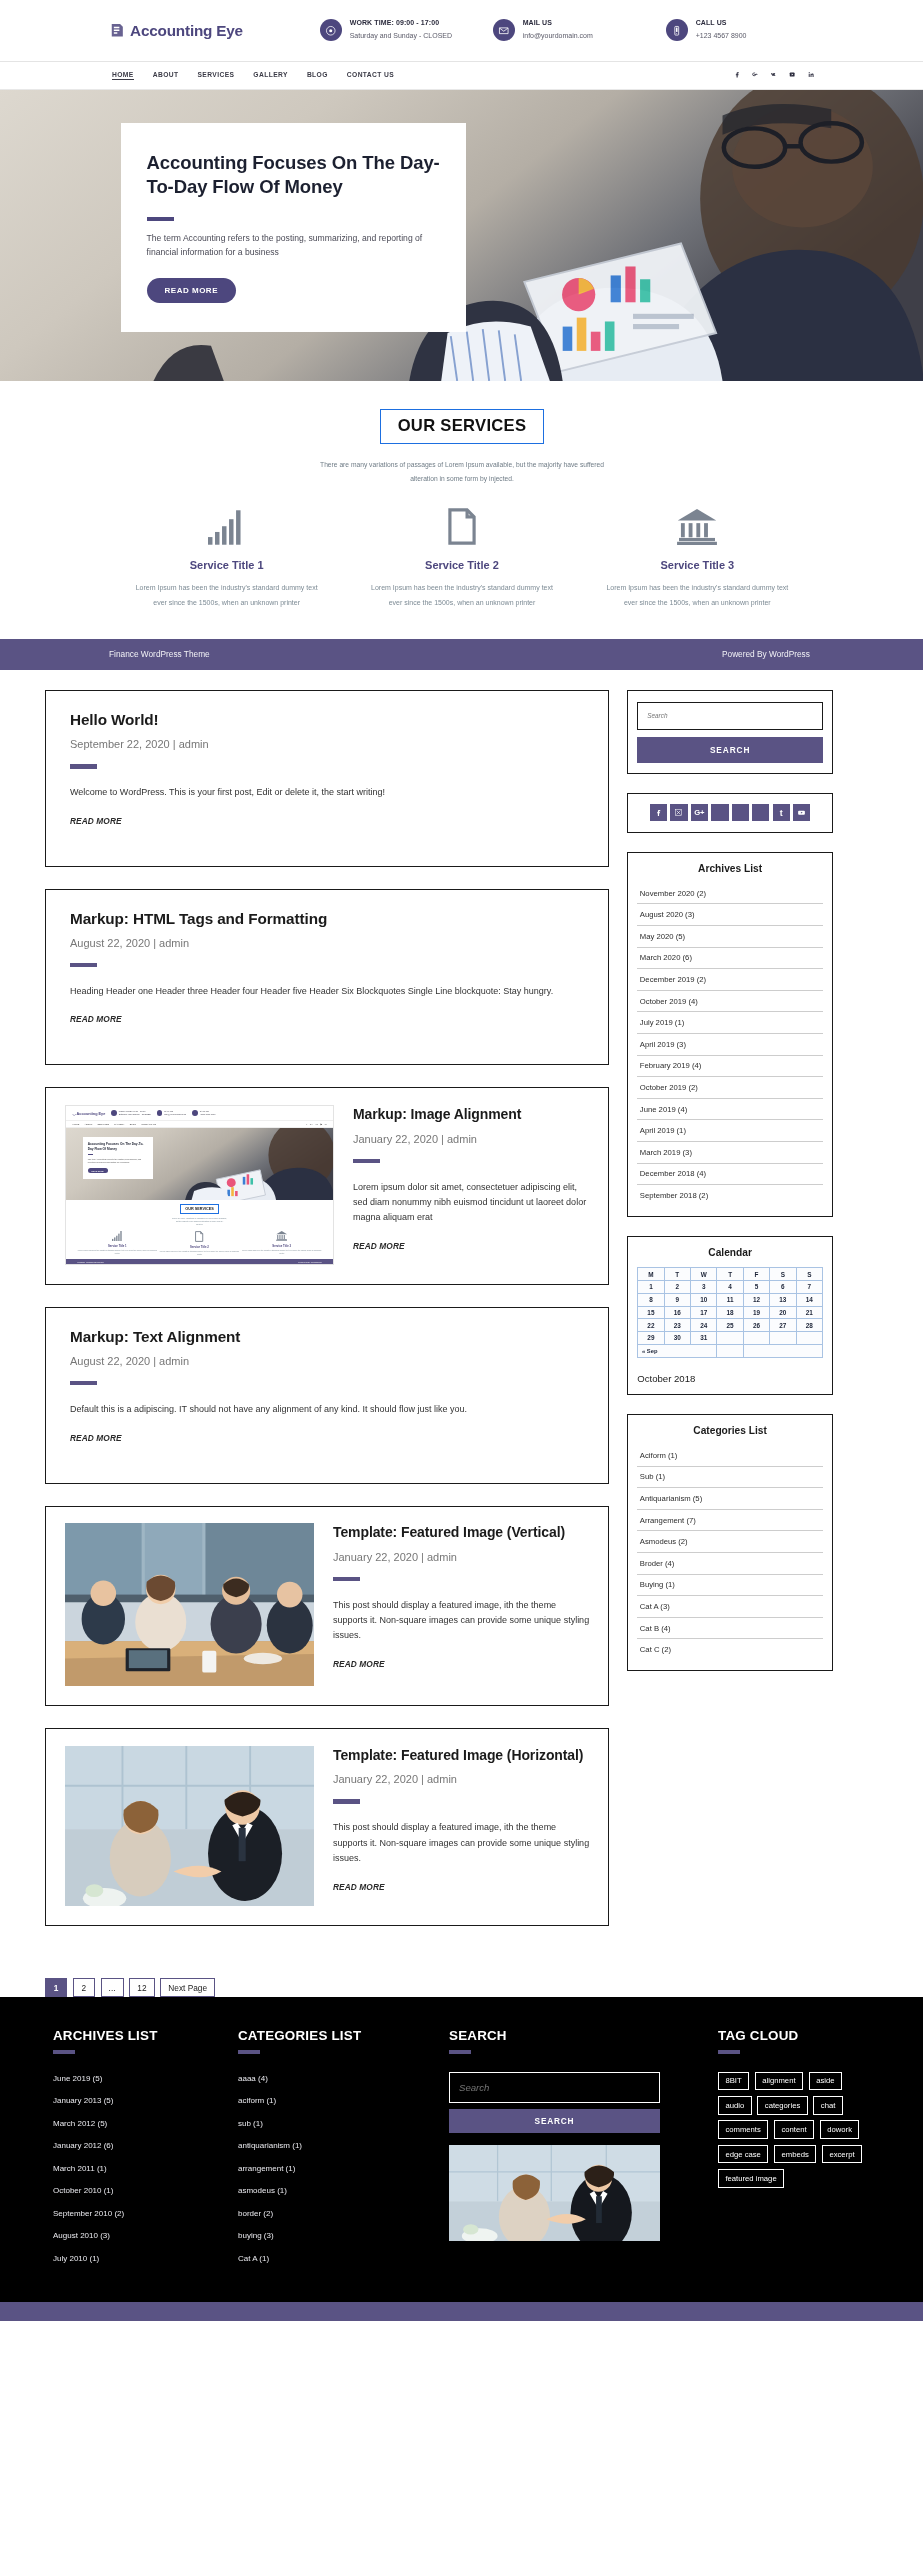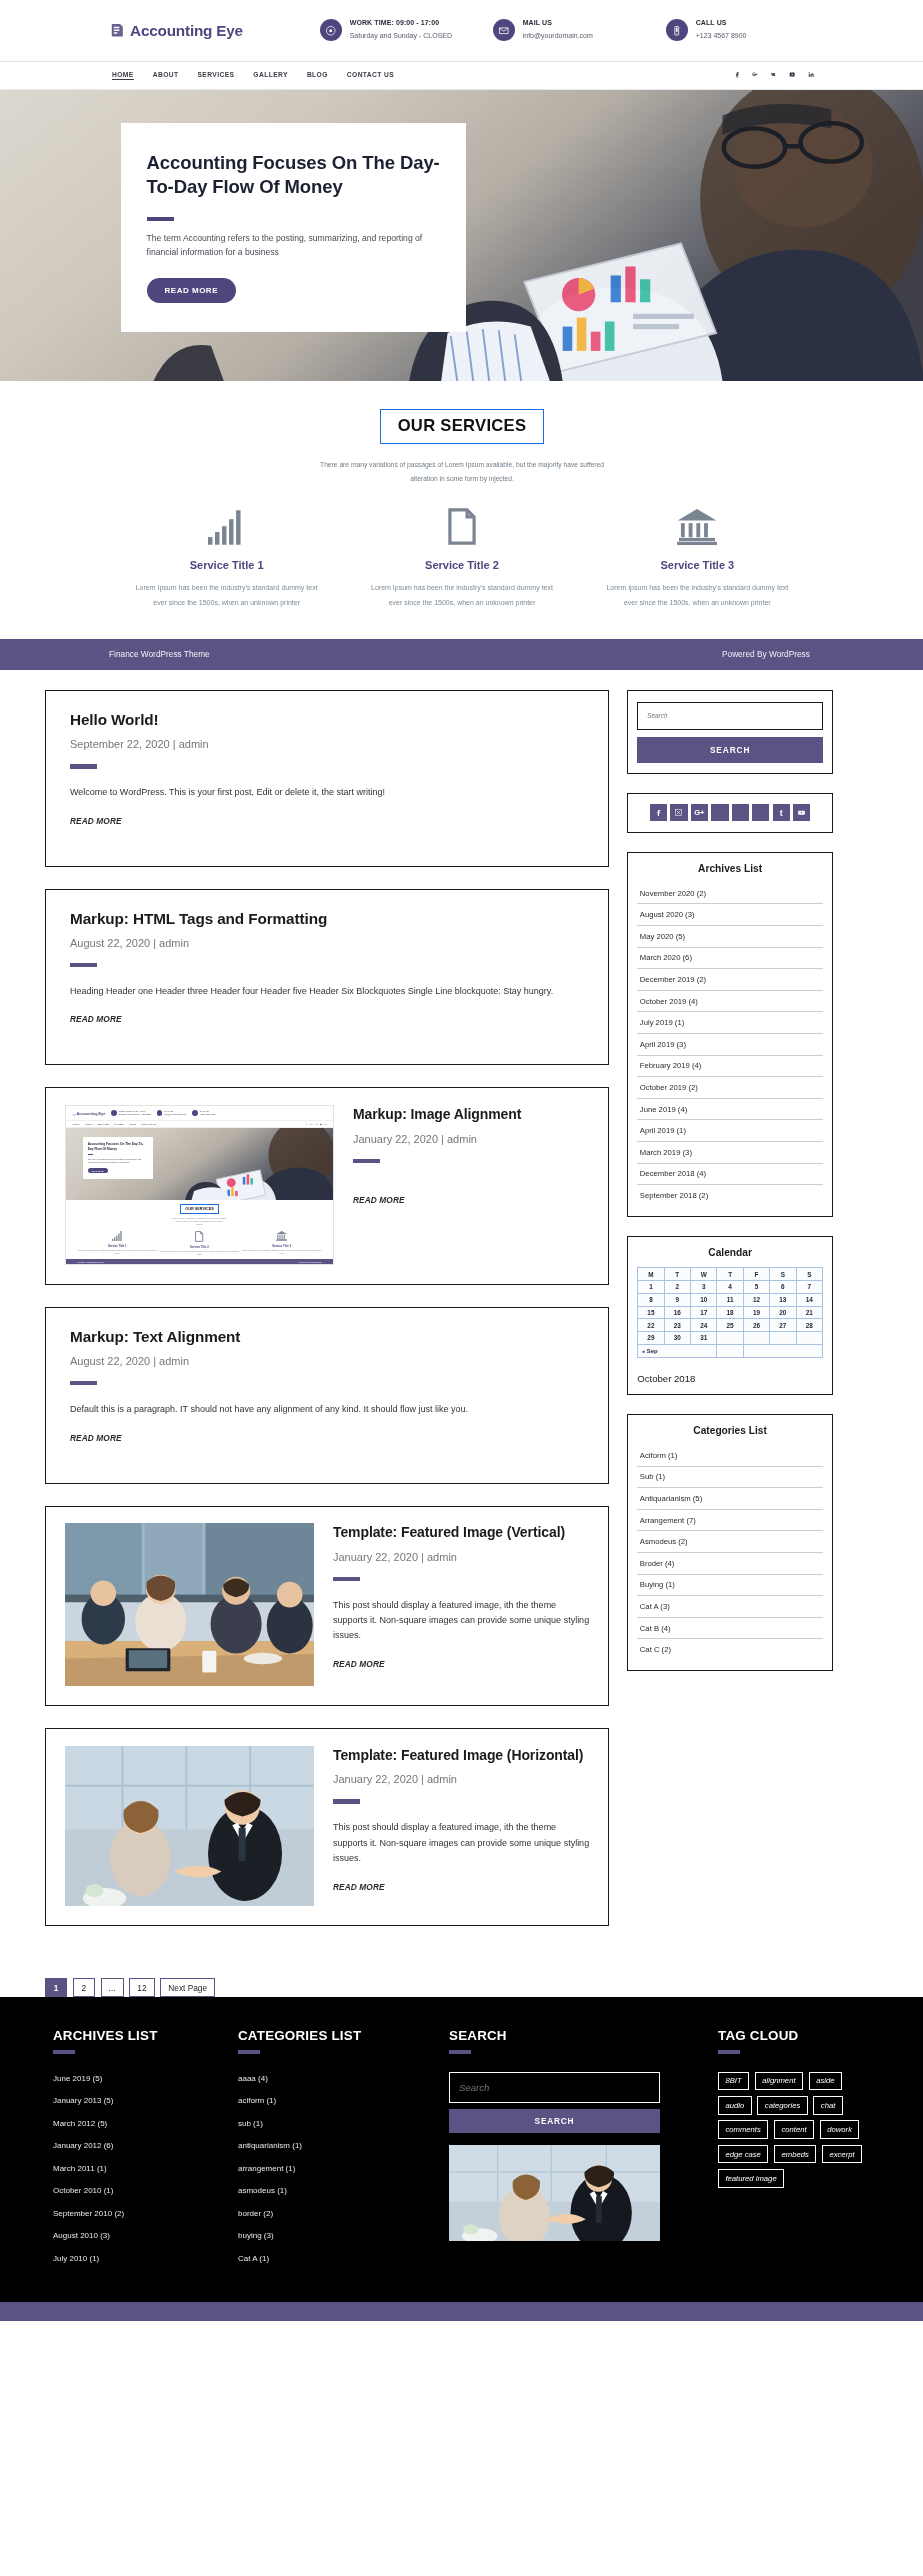--- a/index.html
+++ b/index.html
@@ -207,21 +207,21 @@
   .fsearch-input {
     width: 211px; height: 31px; background: #000; border: 1.3px solid #fff; color: #fff;
     font-size: 9.6px; font-style: italic; padding: 0 9px; font-family: inherit;
   }
   .fsearch-btn {
     width: 211px; height: 24px; margin-top: 6.4px; background: #5a5384; border: 0;
     color: #fff; font-size: 8.3px; font-weight: bold; letter-spacing: 0.8px;
     cursor: pointer; font-family: inherit;
   }
   .fimg { width: 211px; height: 96px; margin-top: 11.5px; overflow: hidden; }
-  .tagcloud { display: flex; flex-wrap: wrap; gap: 5.8px; width: 160px; font-style: italic; }
+  .tagcloud { display: flex; flex-wrap: wrap; gap: 5.8px; width: 160px; }
   .tag {
     border: 0.6px solid #fff; color: #fff; font-size: 7.7px; padding: 3.8px 6.4px;
     text-decoration: none; background: #000;
   }
   .footer-bottom { height: 19px; background: #5a5384; }
 </style>
 </head>
 <body>
 
 <div class="wrap">
@@ -534,29 +534,30 @@
             <div class="mini-strip">
                 <span>Finance WordPress Theme</span>
                 <span>Powered By WordPress</span>
               </div>
           </div>
         </div>
         <div class="content">
           <h2>Markup: Image Alignment</h2>
           <div class="meta">January 22, 2020 | admin</div>
           <div class="rule"></div>
+          <p class="body">Lorem ipsum dolor sit amet, consectetuer adipiscing elit, sed diam nonummy nibh euismod tincidunt ut laoreet dolor magna aliquam erat</p>
           <a href="#" class="more">READ MORE</a>
         </div>
       </div>
 
       <div class="post">
         <h2>Markup: Text Alignment</h2>
         <div class="meta">August 22, 2020 | admin</div>
         <div class="rule"></div>
-        <p class="body">Default this is a paragraph. IT should not have any alignment of any kind. It should flow just like you.</p>
+        <p class="body">Default this is a adipiscing. IT should not have any alignment of any kind. It should flow just like you.</p>
         <a href="#" class="more">READ MORE</a>
       </div>
 
       <div class="post split vert">
         <div class="thumb">
           <svg class="photo" height="163" viewBox="0 0 390 255" preserveAspectRatio="none">
             <rect width="390" height="255" fill="#cbd5dd"></rect>
             <rect x="0" y="0" width="390" height="120" fill="#9fb6c4"></rect>
             <rect x="0" y="0" width="120" height="120" fill="#7d99ab"></rect>
             <rect x="125" y="0" width="90" height="120" fill="#8fa9ba"></rect>

